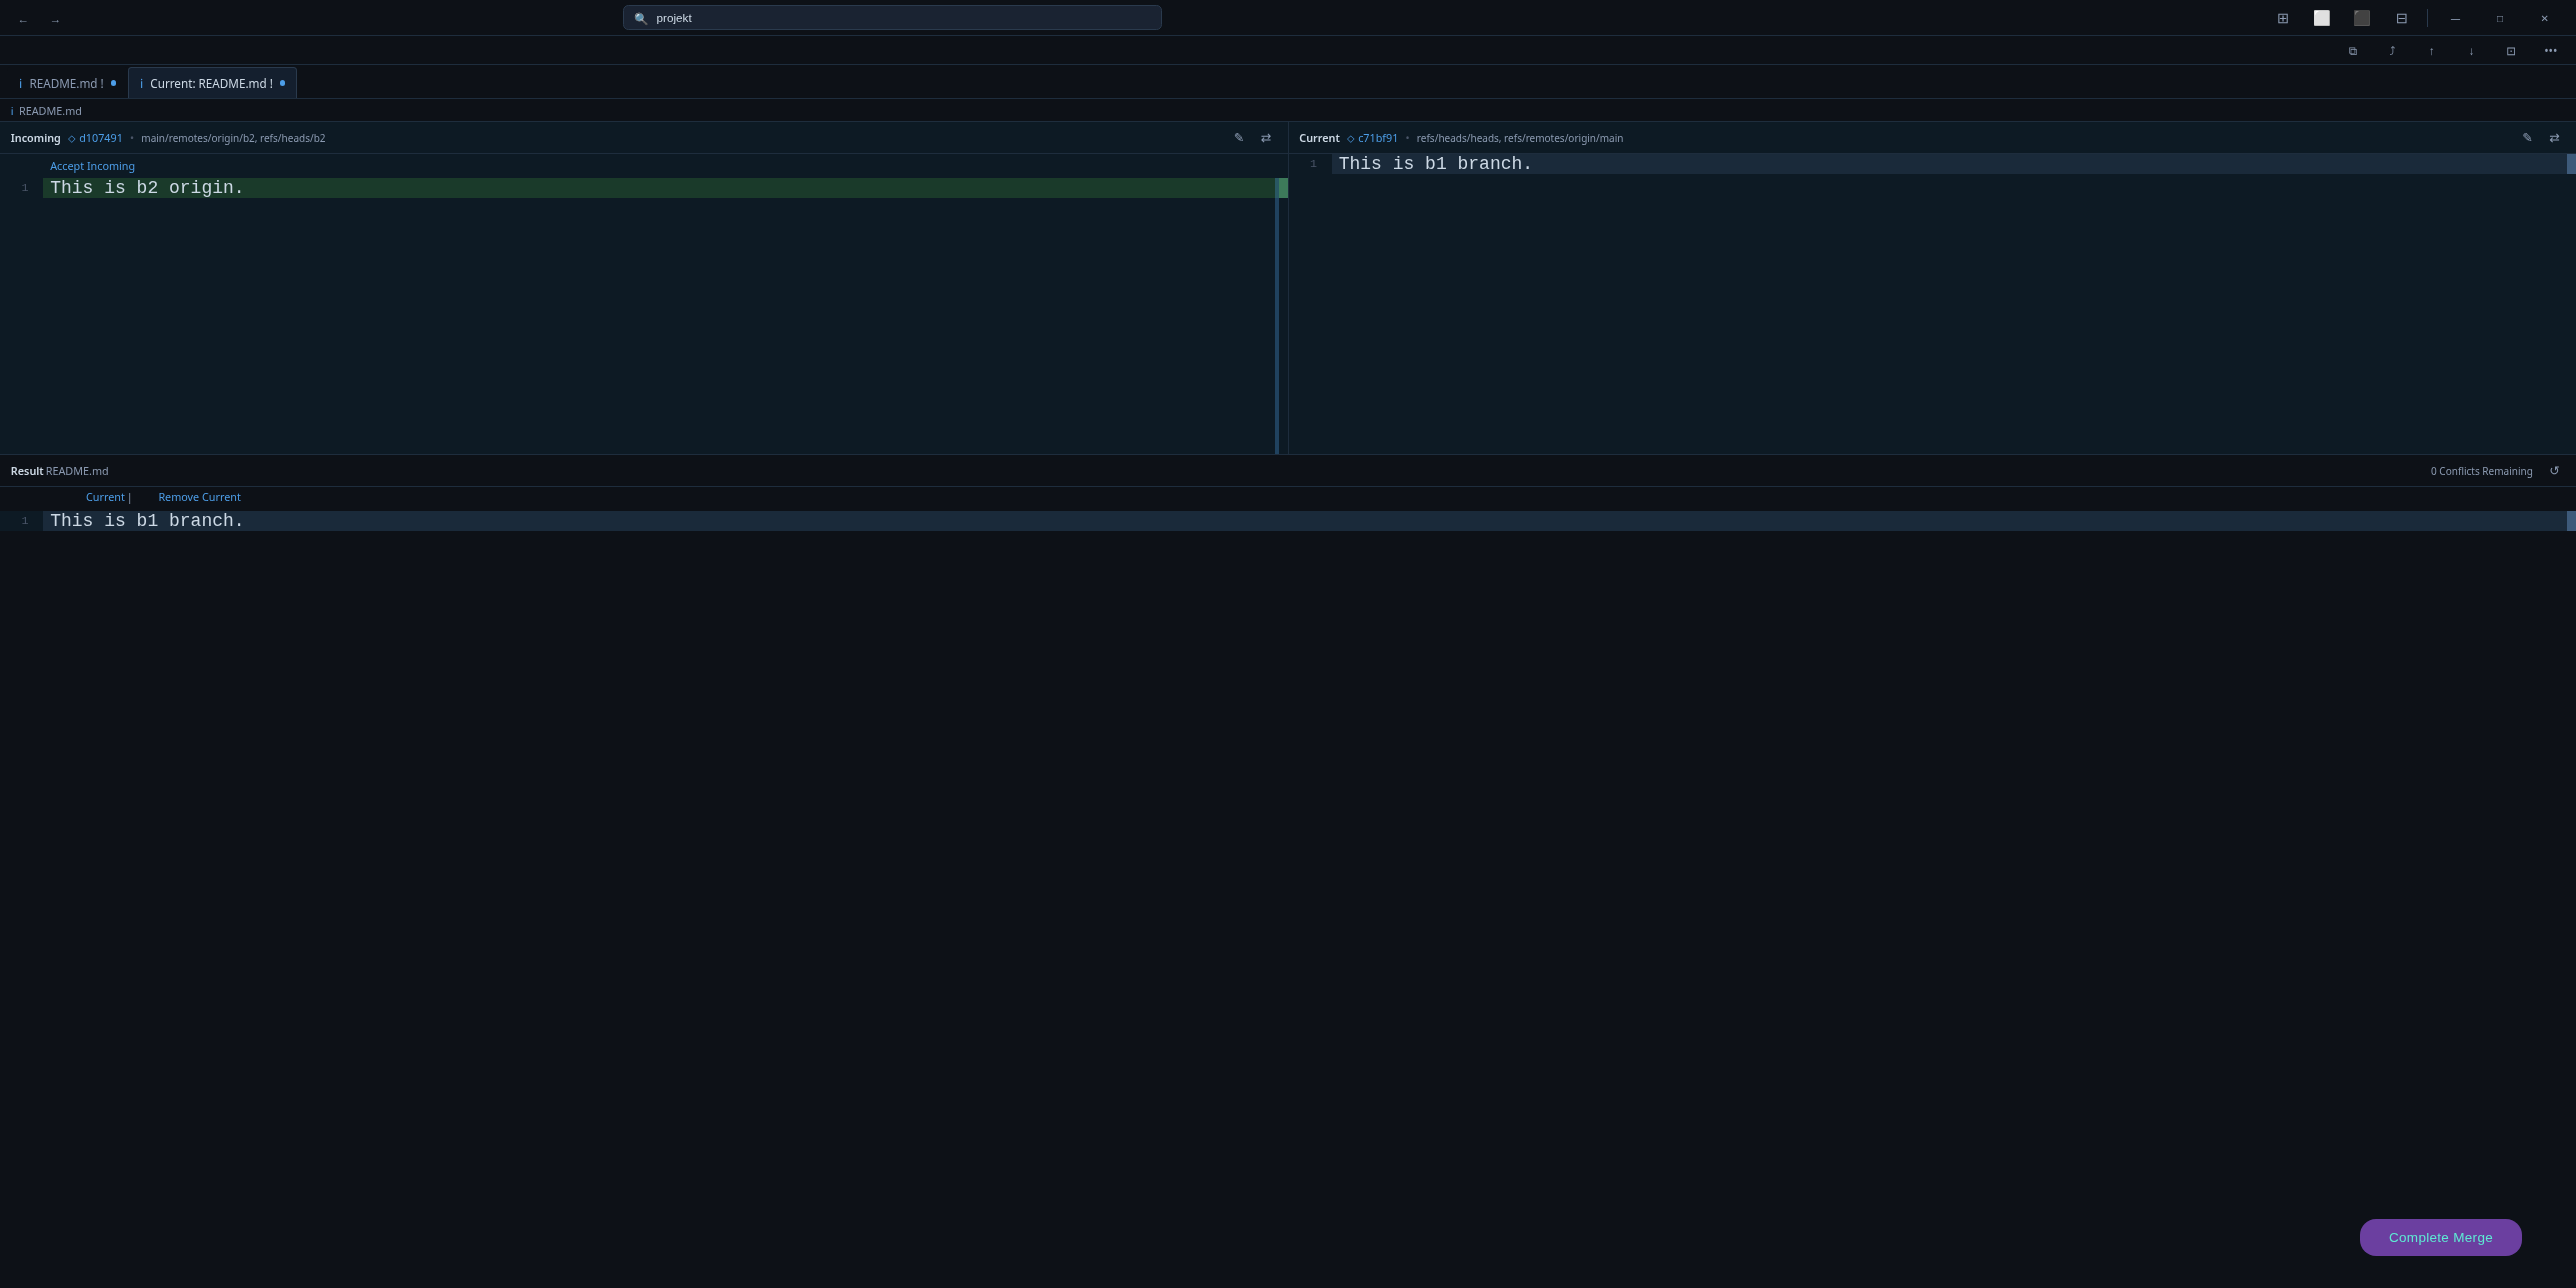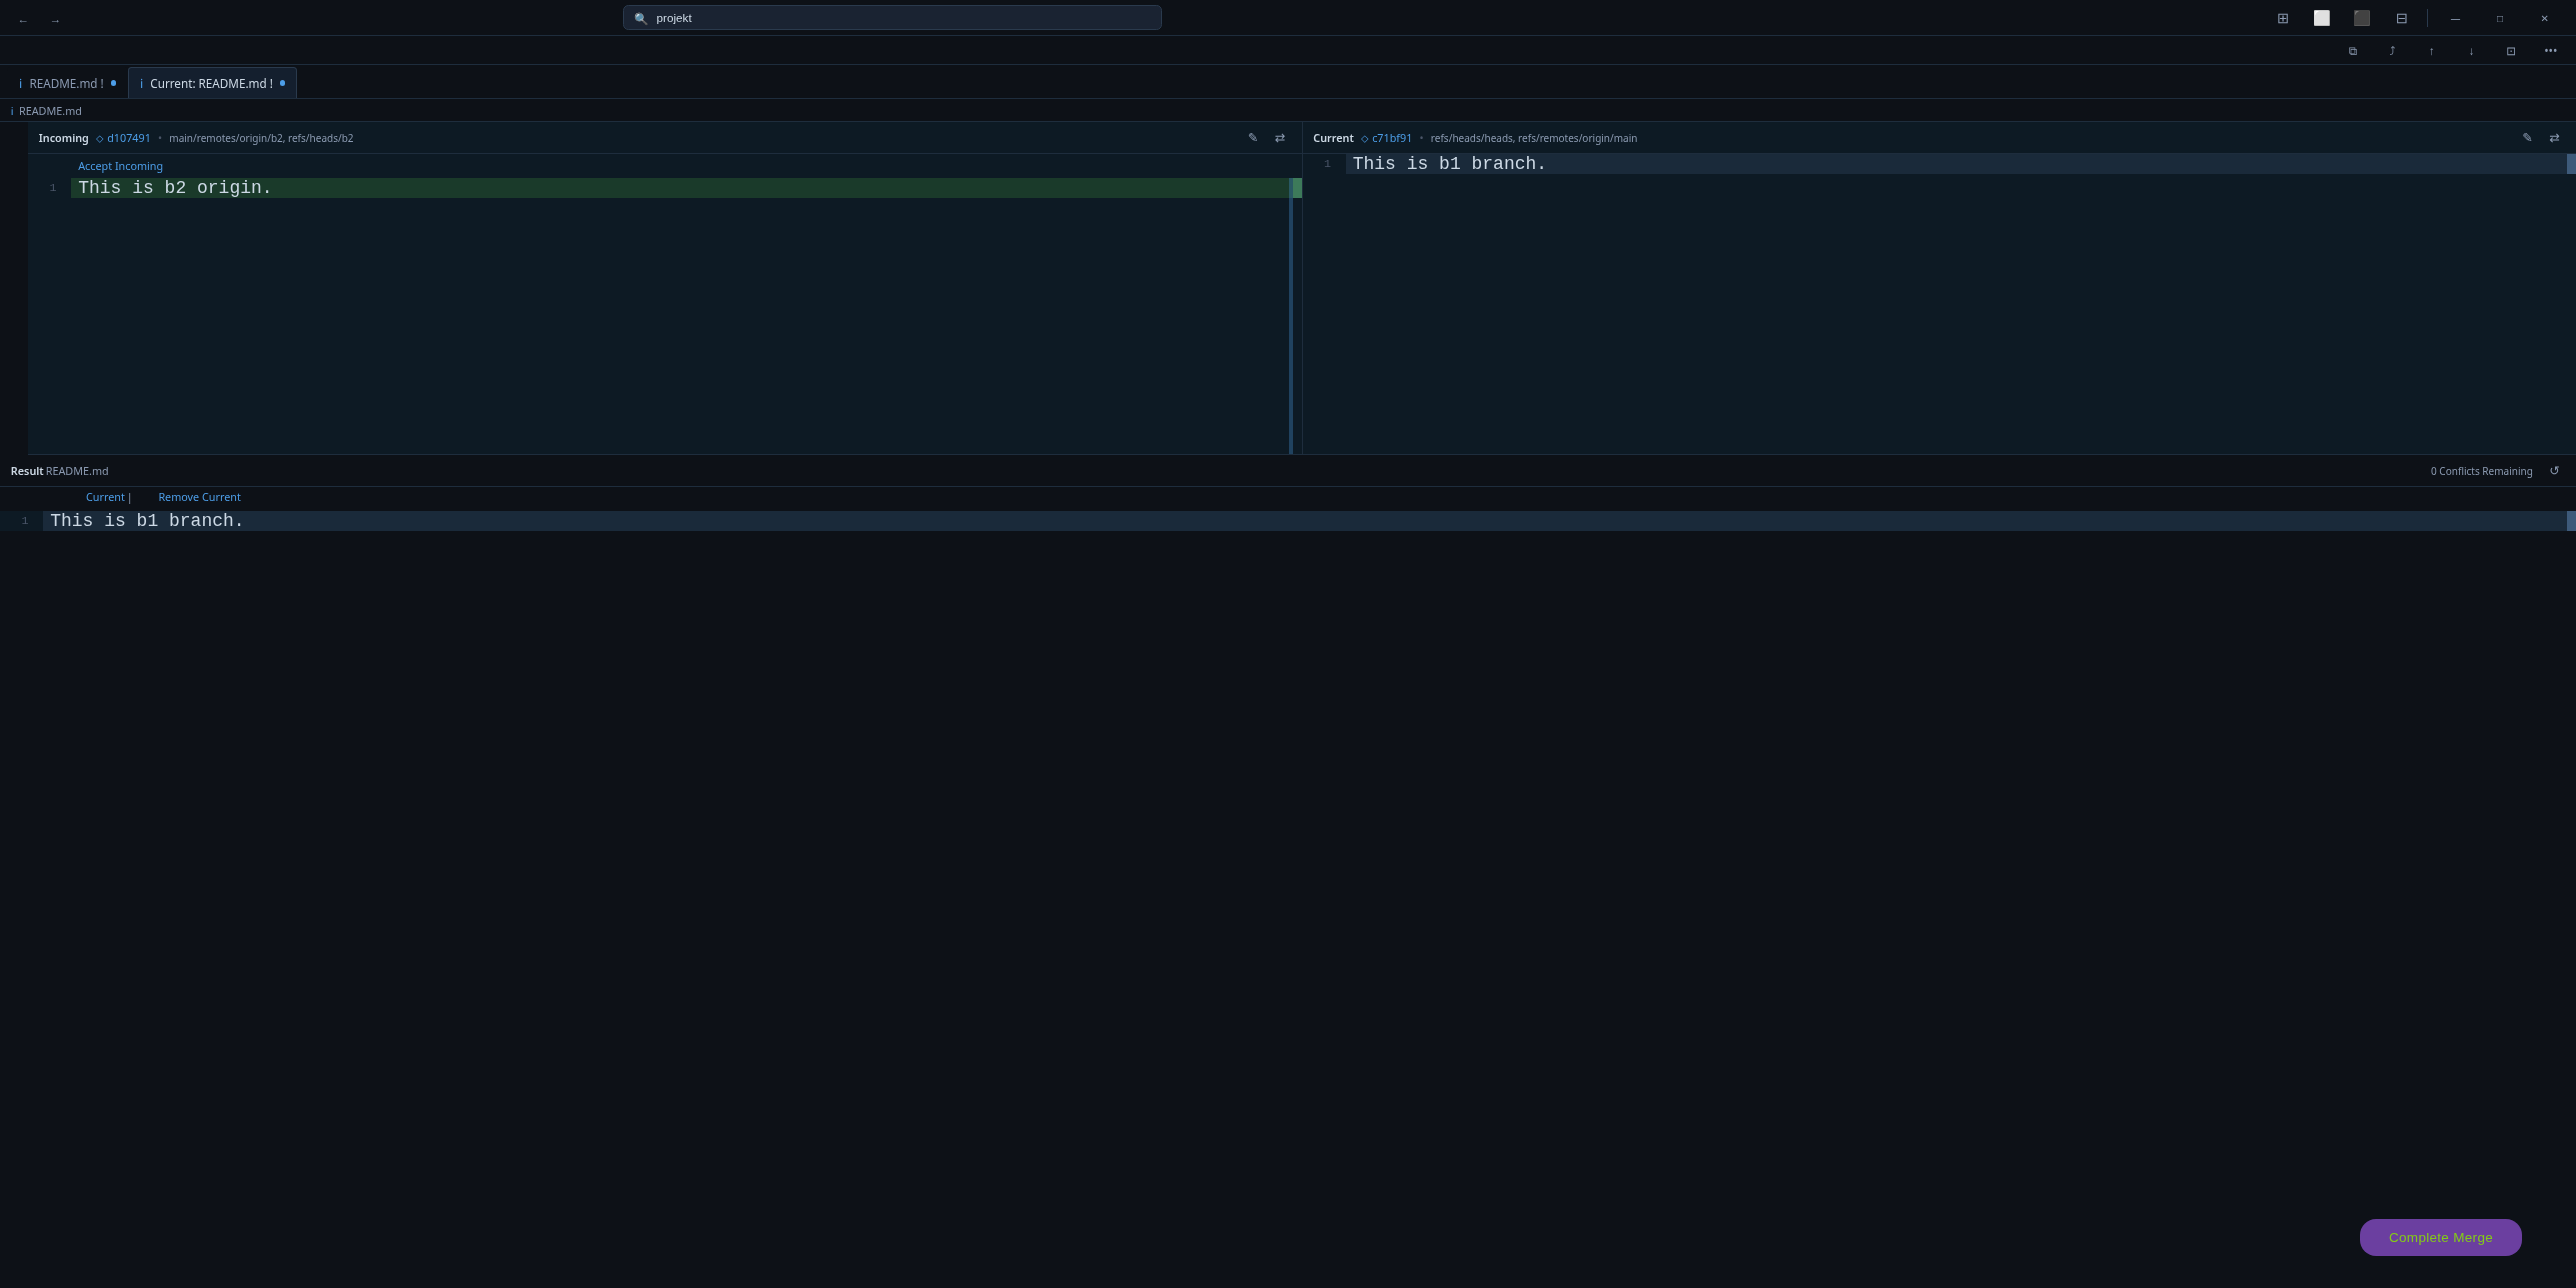--- a/index.html
+++ b/index.html
@@ -140,21 +140,20 @@
       display: flex;
       height: calc(100% - 36px - 34px - 23.4px);
       flex-direction: column;
     }
 
     
     .top-panels {
       display: flex;
       height: 333px;
       border-bottom: 1.8px solid #1e2d3d;
-      margin-left: 28px;
     }
 
     .panel {
       flex: 1;
       display: flex;
       flex-direction: column;
       background: #0d1a24;
       position: relative;
     }
     .panel + .panel {
@@ -333,21 +332,21 @@
       cursor: pointer;
       margin-left: 24px;
     }
 
     
     .complete-merge-btn {
       position: fixed;
       bottom: 32px;
       right: 54px;
       background: #6b3fa0;
-      color: #84cc16;
+      color: #5eead4;
       border: none;
       border-radius: 16px;
       padding: 10.8px 29px;
       font-size: 13.5px;
       font-weight: 500;
       cursor: pointer;
       letter-spacing: 0.3px;
     }
 
     .dot {

